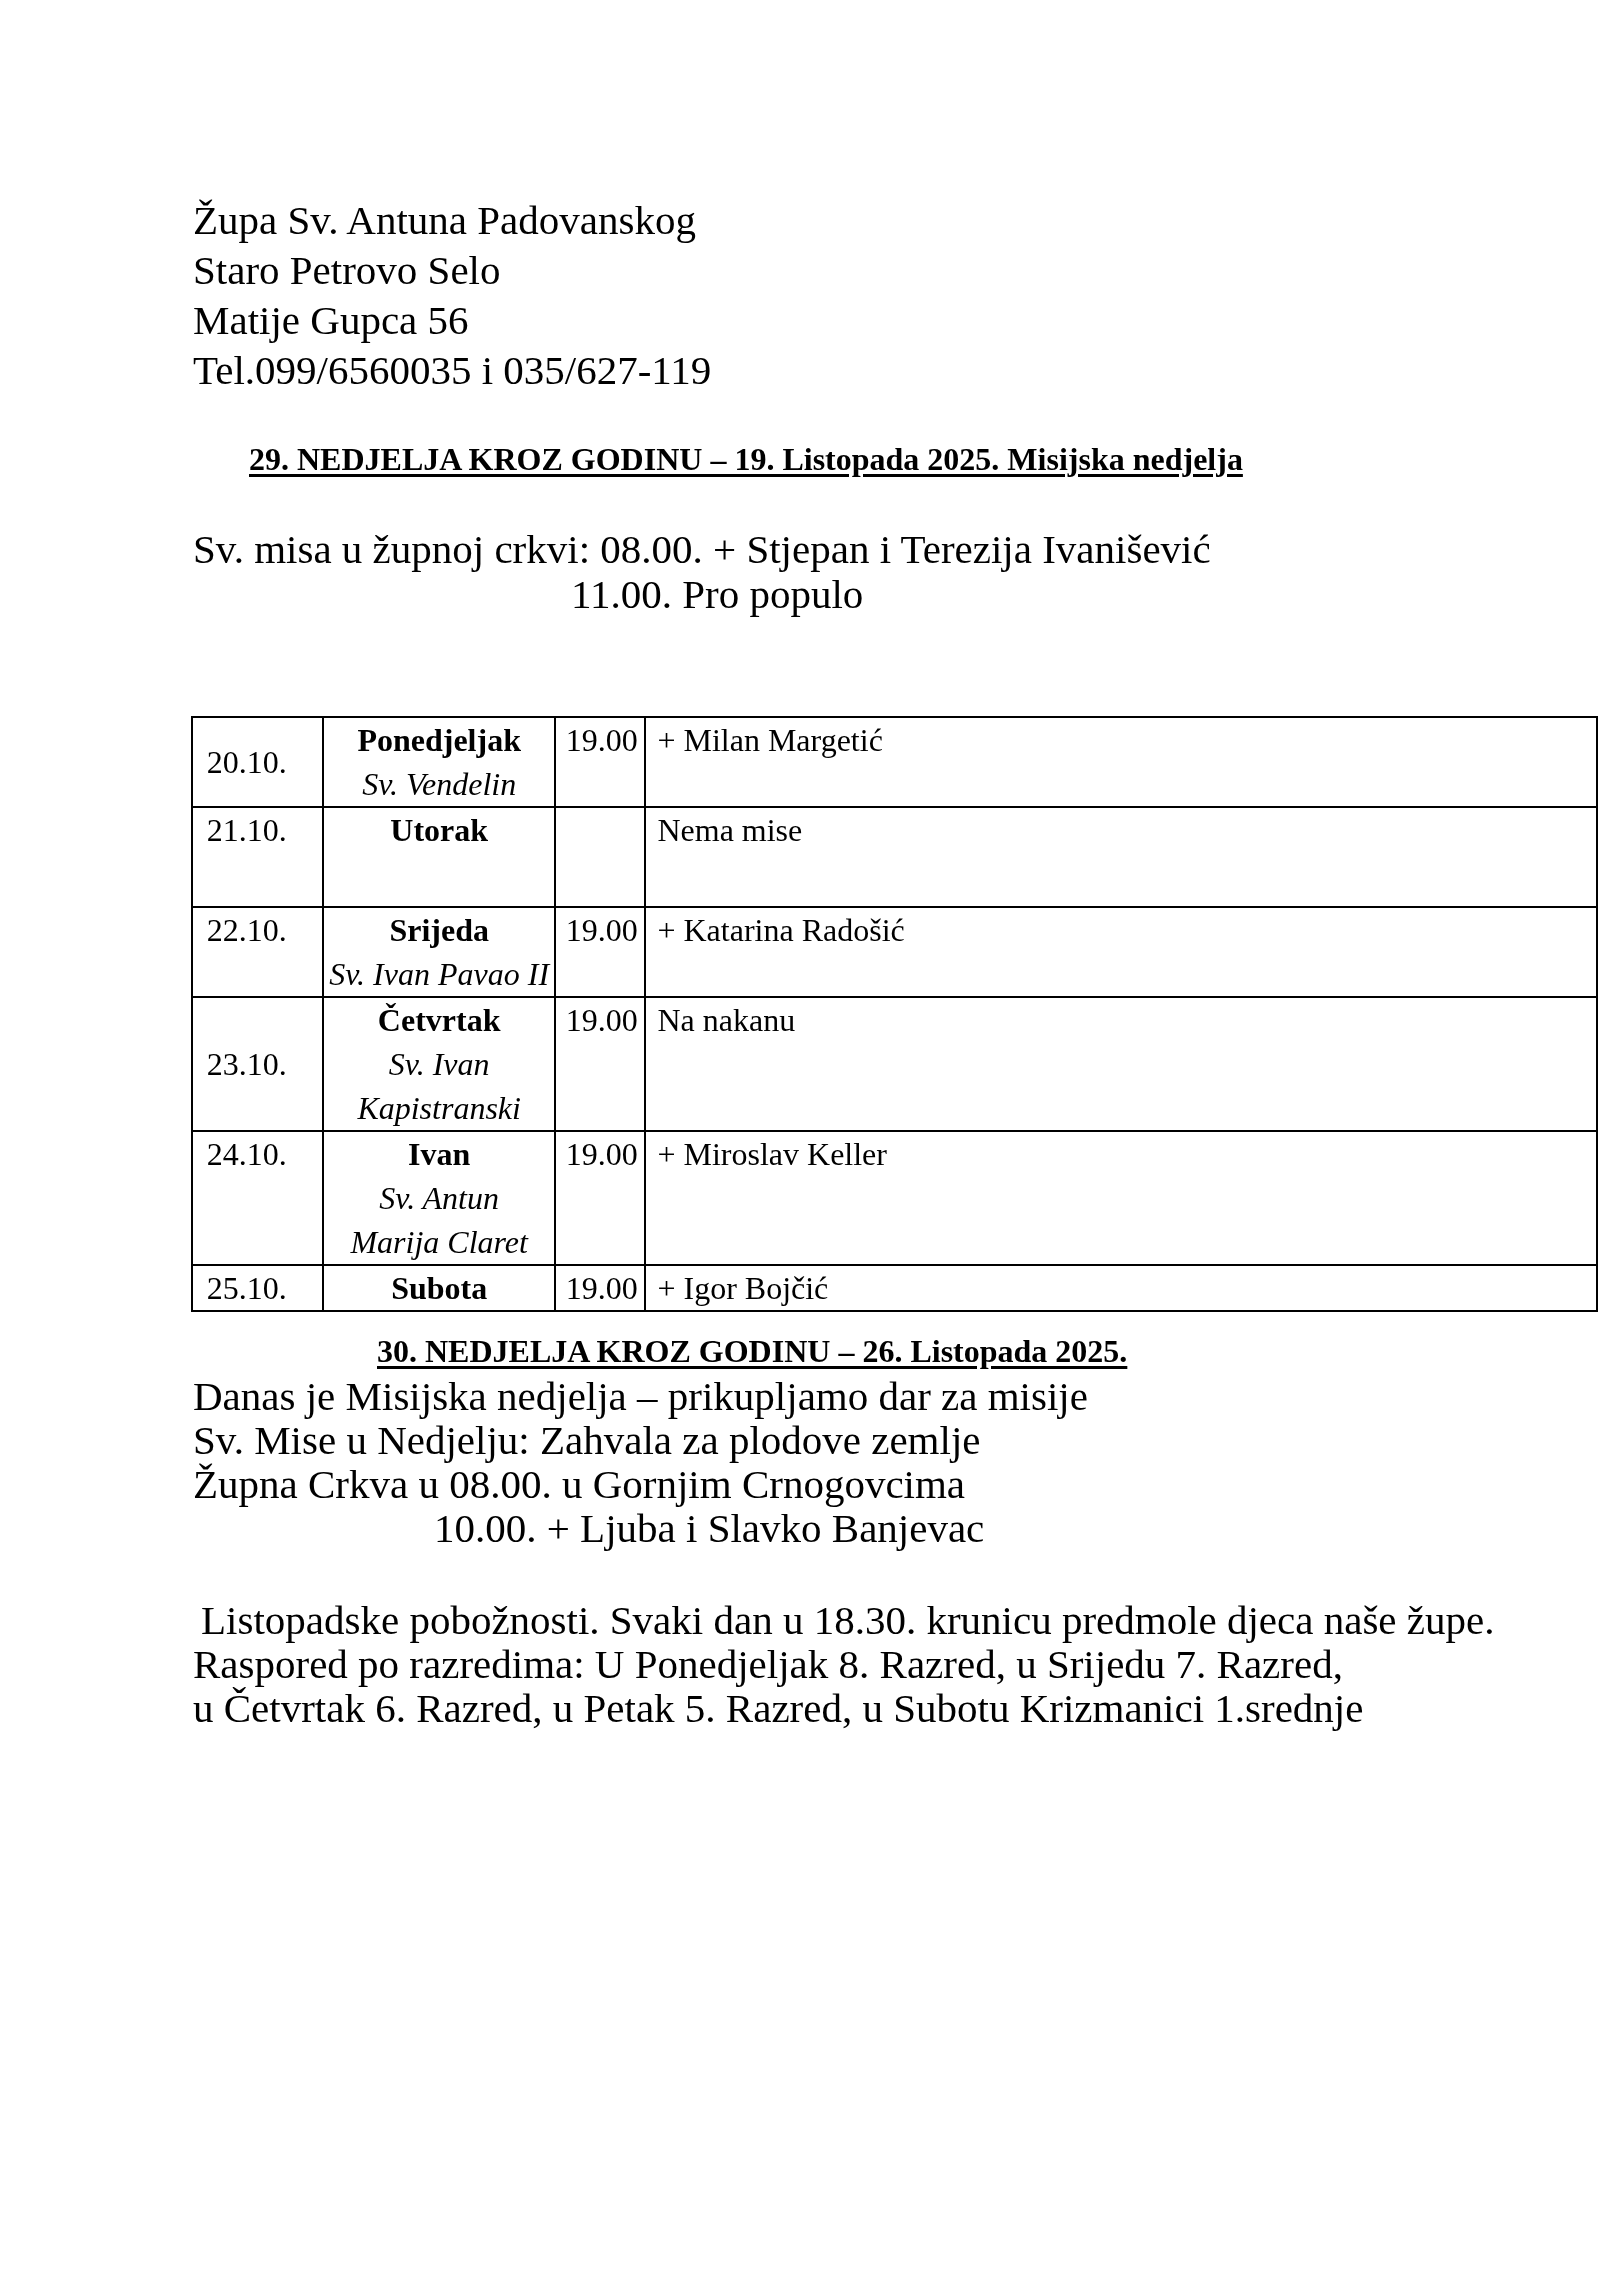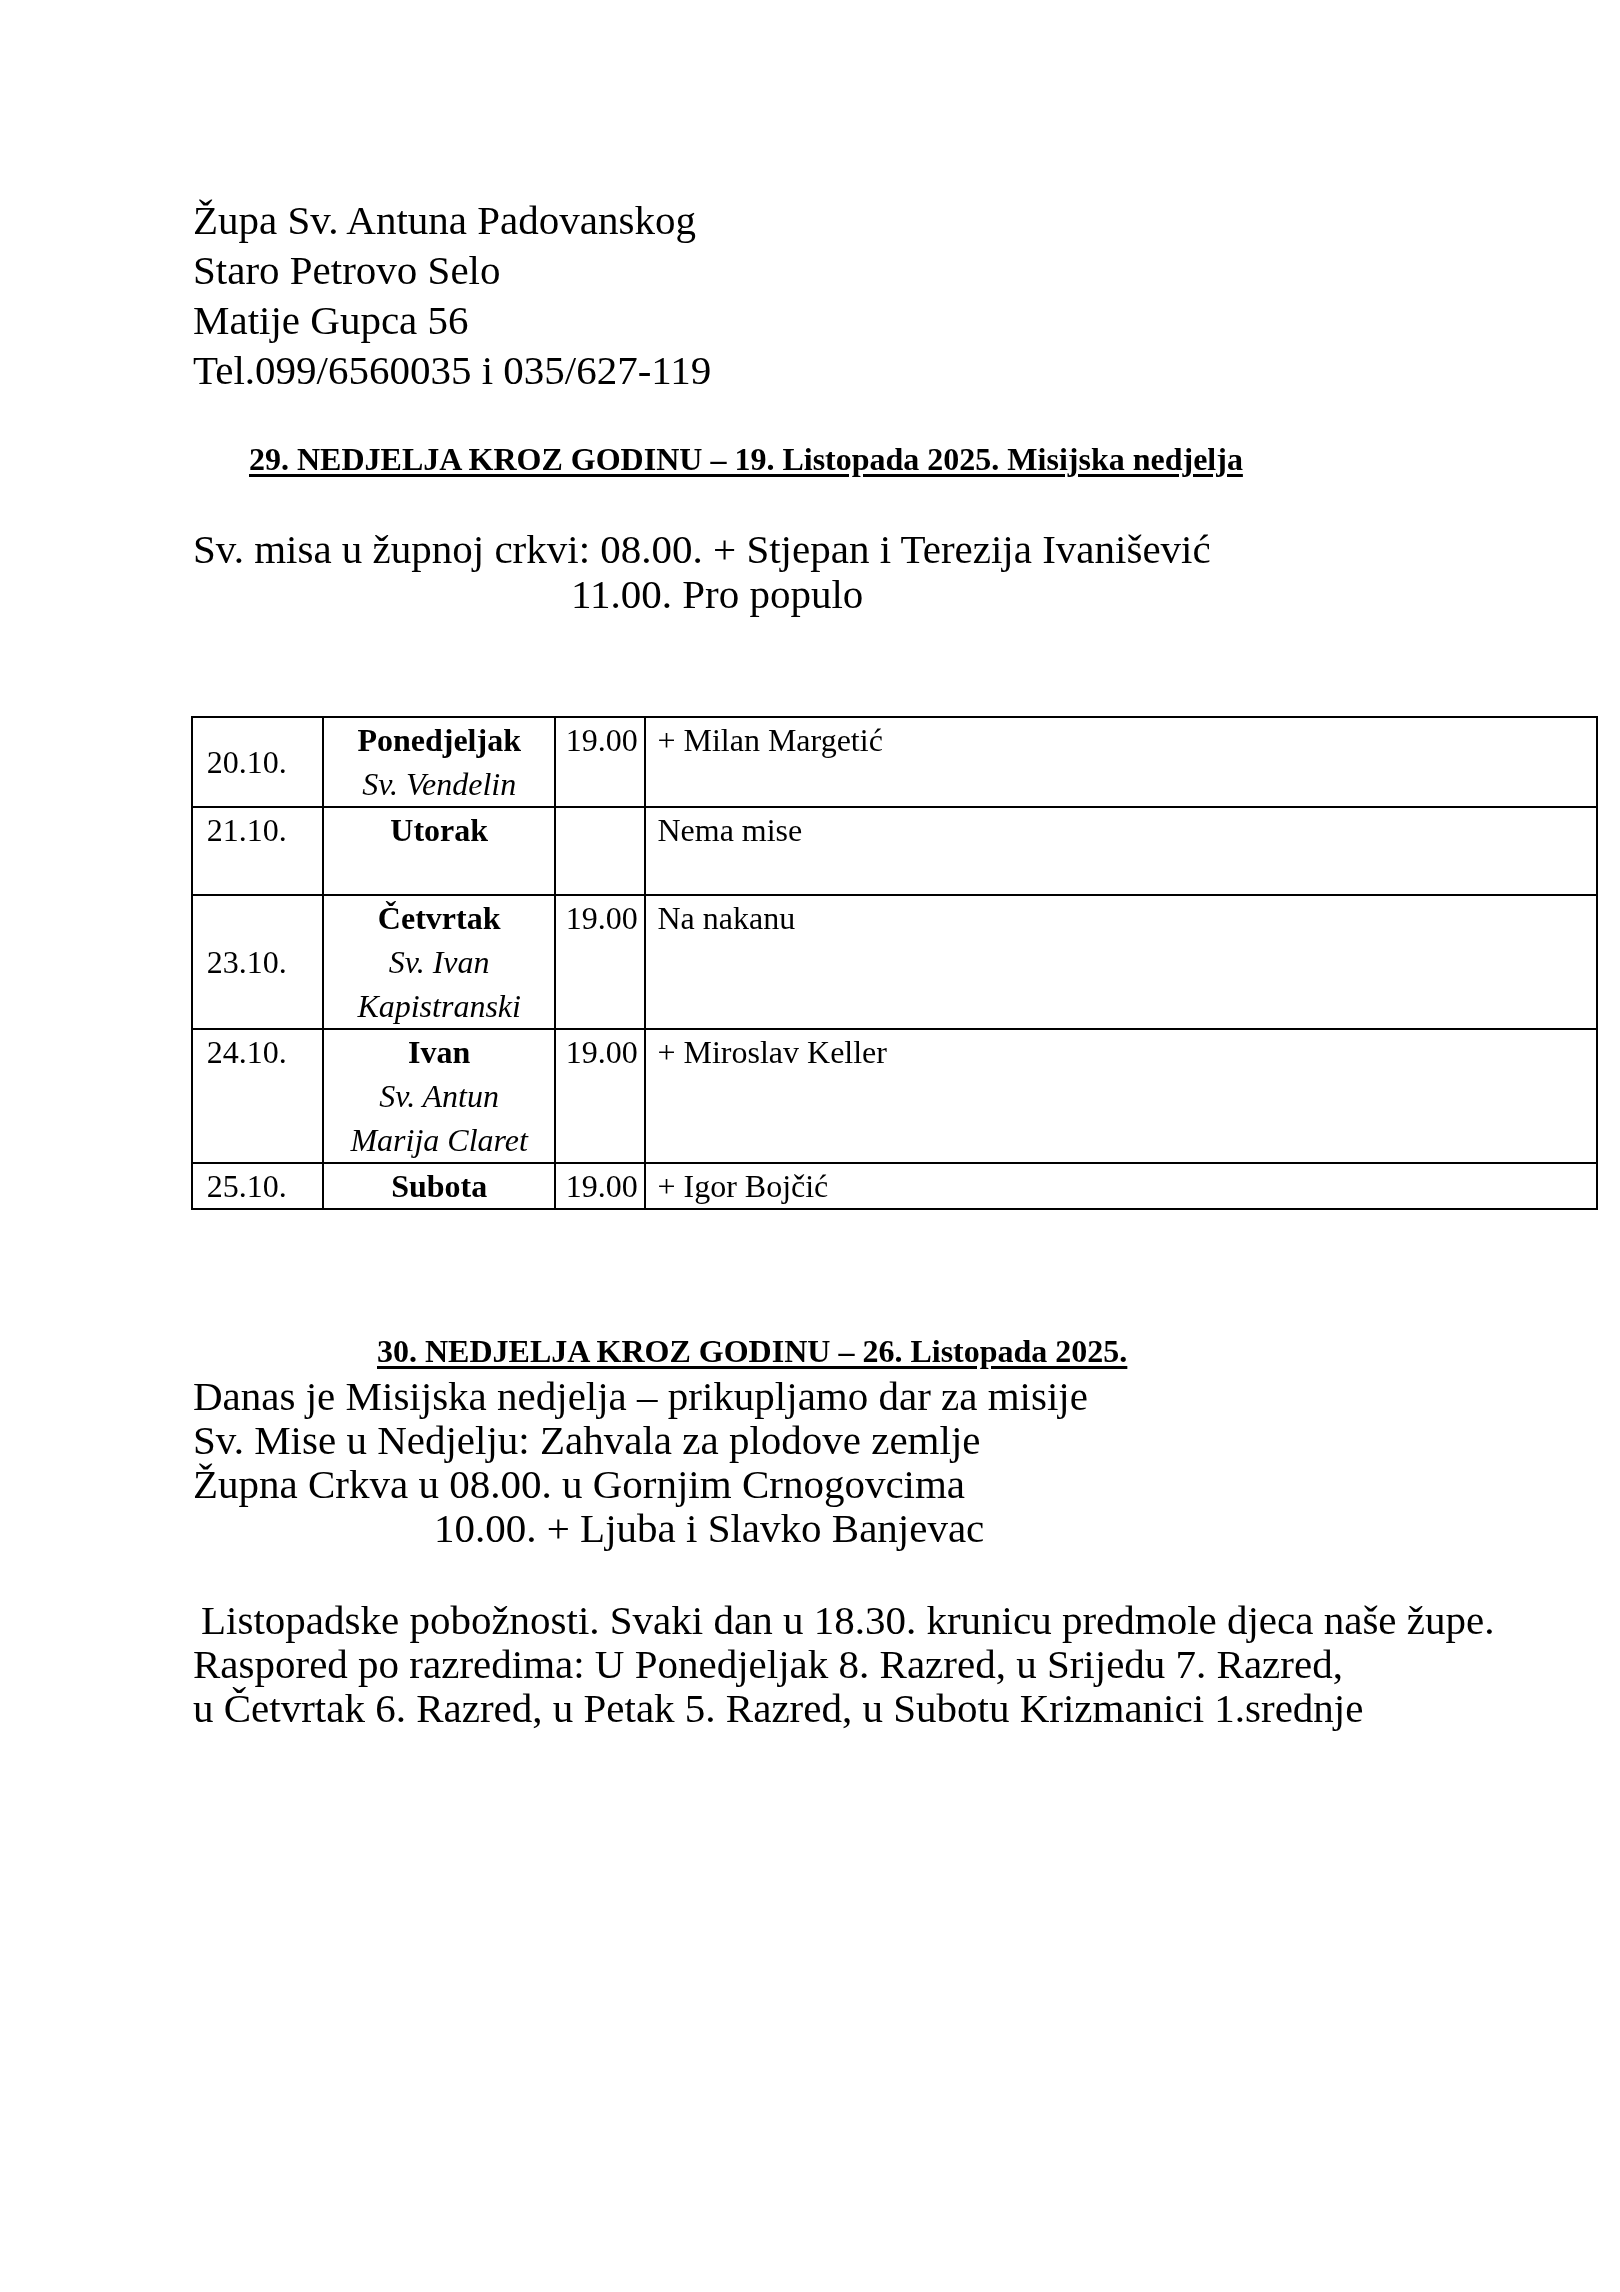--- a/index.html
+++ b/index.html
@@ -39,27 +39,36 @@
   <tbody>
       <tr style="height:89px;">
     <td class="c-date">20.10.</td>
     <td class="c-day">
       <span class="day-name">Ponedjeljak</span>
       <span class="saint">Sv. Vendelin</span>
     </td>
     <td class="c-time">19.00</td>
     <td class="c-int">+ Milan Margetić</td>
   </tr>
-  <tr style="height:88px;padding-left:44px;">
+  <tr style="height:100px;padding-left:44px;">
     <td class="c-date" style="vertical-align:top !important;">21.10.</td>
     <td class="c-day">
       <span class="day-name">Utorak</span>
     </td>
     <td class="c-time"></td>
     <td class="c-int">Nema mise</td>
+  </tr>
+  <tr style="height:89px;">
+    <td class="c-date" style="vertical-align:top !important;">22.10.</td>
+    <td class="c-day">
+      <span class="day-name">Srijeda</span>
+      <span class="saint">Sv. Ivan Pavao II</span>
+    </td>
+    <td class="c-time">19.00</td>
+    <td class="c-int">+ Katarina Radošić</td>
   </tr>
   <tr style="height:133px;">
     <td class="c-date">23.10.</td>
     <td class="c-day">
       <span class="day-name">Četvrtak</span>
       <span class="saint" style="white-space:normal; padding:0 29px;">Sv. Ivan Kapistranski</span>
     </td>
     <td class="c-time">19.00</td>
     <td class="c-int">Na nakanu</td>
   </tr>

